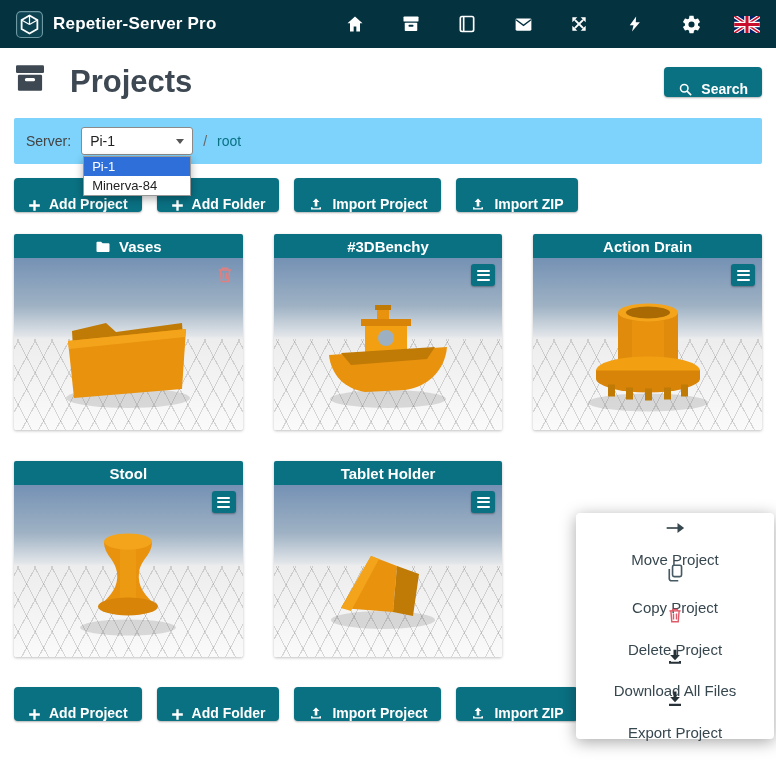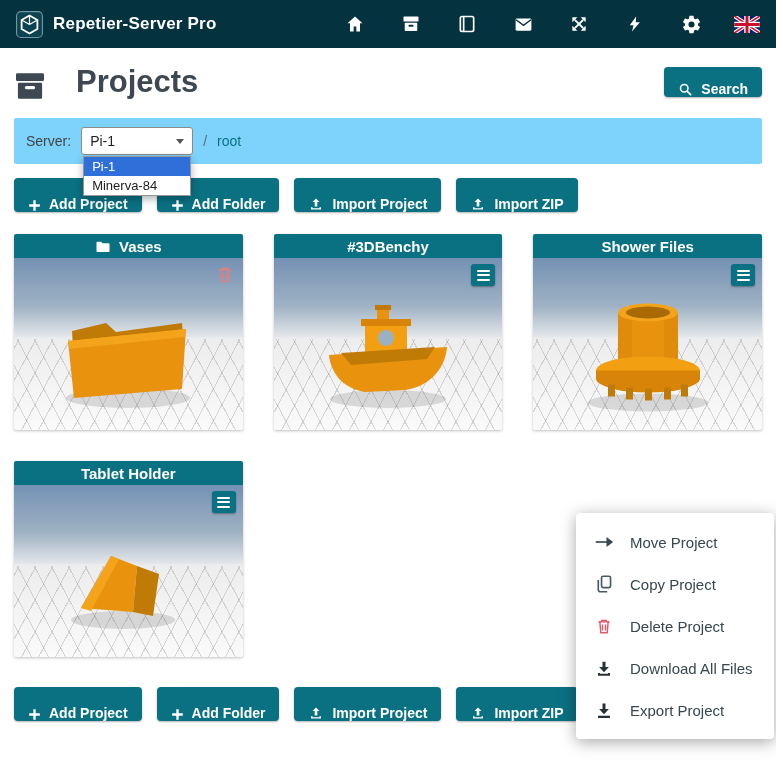--- a/index.html
+++ b/index.html
@@ -17,21 +17,21 @@
   
   .navbar{height:48px;background:var(--navbar);display:flex;align-items:center;padding:0 16px;box-sizing:border-box;}
   .brand{display:flex;align-items:center;gap:10px;cursor:pointer;}
   .brand-title{color:#fff;font-size:17px;font-weight:700;letter-spacing:.2px;}
   .nav-icons{margin-left:auto;display:flex;align-items:center;gap:30px;}
   .nav-icon{width:26px;height:26px;display:flex;align-items:center;justify-content:center;cursor:pointer;}
 
   
   .content{padding:10px 14px 0;}
   .page-header{display:flex;align-items:center;justify-content:space-between;height:48px;}
-  .page-title-wrap{display:flex;align-items:flex-end;gap:30px;}
+  .page-title-wrap{display:flex;align-items:flex-start;gap:24px;}
   .page-title{font-size:31px;font-weight:700;color:#3d4852;}
   .btn{display:inline-flex;align-items:flex-end;gap:8px;background:var(--teal);color:#fff;border:none;
        border-radius:4px;height:34px;padding:0 14px;font-family:"Liberation Sans",sans-serif;
        font-size:14px;font-weight:700;cursor:pointer;box-shadow:0 1px 2px rgba(0,0,0,.3);white-space:nowrap;}
   .btn-search{height:30px;}
 
   
   .crumb-bar{margin-top:12px;height:46px;background:#7dd3fc;border-radius:2px;display:flex;align-items:center;
              padding:0 12px;gap:10px;box-sizing:border-box;font-size:14px;color:#444;}
   .select-wrap{position:relative;z-index:60;}
@@ -64,21 +64,21 @@
   .model{position:absolute;left:50%;top:55%;transform:translate(-50%,-50%);}
   .menu-btn{position:absolute;top:6px;right:7px;width:24px;height:22px;background:var(--teal);border-radius:3px;
             display:flex;flex-direction:column;align-items:center;justify-content:center;gap:2.5px;cursor:pointer;
             box-shadow:0 1px 2px rgba(0,0,0,.35);}
   .menu-btn span{display:block;width:13px;height:2px;background:#fff;border-radius:1px;}
   .trash-corner{position:absolute;top:6px;right:8px;cursor:pointer;}
 
   
   .ctx-menu{position:absolute;left:576px;top:513px;width:198px;background:#fff;border-radius:4px;z-index:80;
             box-shadow:0 3px 16px rgba(0,0,0,.35);padding:8px 0;}
-  .ctx-item{height:42px;display:flex;align-items:center;gap:16px;padding:0 18px;font-size:15px;color:var(--ink);cursor:pointer;}
+  .ctx-item{height:42px;display:flex;align-items:center;gap:16px;padding:0 18px;font-size:15px;color:var(--ink);cursor:pointer;flex-direction:column;}
   .ctx-item .ico{width:20px;display:flex;justify-content:center;}
 </style>
 </head>
 <body>
 
 <div class="app">
 
   <div class="navbar">
     <div class="brand">
       <svg width="27" height="27" viewBox="0 0 24 24">
@@ -256,21 +256,21 @@
             <span></span>
               <span></span>
               <span></span>
           </div>
         </div>
       </div>
 
 
       <div class="card">
         <div class="card-header">
-          <span>Shower Files</span>
+          <span>Action Drain</span>
         </div>
         <div class="card-img">
           <div class="grid-floor"></div>
           <svg class="model" width="160" height="125" viewBox="0 0 160 125">
             <ellipse cx="80" cy="112" rx="60" ry="9" fill="rgba(80,80,80,.18)"></ellipse>
             <rect x="50" y="22" width="60" height="52" fill="#e8920e"></rect>
             <path d="M50 22h60v52h-14V30h-32v44H50z" fill="#d88408" opacity=".5"></path>
             <ellipse cx="80" cy="22" rx="30" ry="9" fill="#f4a41a"></ellipse>
             <ellipse cx="80" cy="22" rx="22" ry="6" fill="#a96a04"></ellipse>
             <ellipse cx="80" cy="80" rx="52" ry="14" fill="#f2a012"></ellipse>
@@ -284,20 +284,40 @@
             </g>
           </svg>
           <div class="menu-btn">
             <span></span>
               <span></span>
               <span></span>
           </div>
         </div>
       </div>
 
+      <div class="card">
+        <div class="card-header">
+          <span>Stool</span>
+        </div>
+        <div class="card-img">
+          <div class="grid-floor"></div>
+          <svg class="model" width="150" height="125" viewBox="0 0 150 125">
+            <ellipse cx="75" cy="110" rx="48" ry="8" fill="rgba(80,80,80,.18)"></ellipse>
+            <path d="M51 24c0 14 11 17 13 31 2 14-7 24-16 32h54c-9-8-18-18-16-32 2-14 13-17 13-31z" fill="#e8920e"></path>
+            <path d="M75 24v63" stroke="#f4a41a" stroke-width="16" opacity=".45"></path>
+            <ellipse cx="75" cy="24" rx="24" ry="8" fill="#f4a41a"></ellipse>
+            <ellipse cx="75" cy="89" rx="30" ry="9" fill="#d88408"></ellipse>
+          </svg>
+          <div class="menu-btn">
+            <span></span>
+              <span></span>
+              <span></span>
+          </div>
+        </div>
+      </div>
 
       <div class="card">
         <div class="card-header">
           <span>Tablet Holder</span>
         </div>
         <div class="card-img">
           <div class="grid-floor"></div>
           <svg class="model" width="150" height="120" viewBox="0 0 150 120">
             <ellipse cx="70" cy="100" rx="52" ry="9" fill="rgba(80,80,80,.18)"></ellipse>
             <path d="M28 88l30-52 26 10-4 46z" fill="#e8920e"></path>

